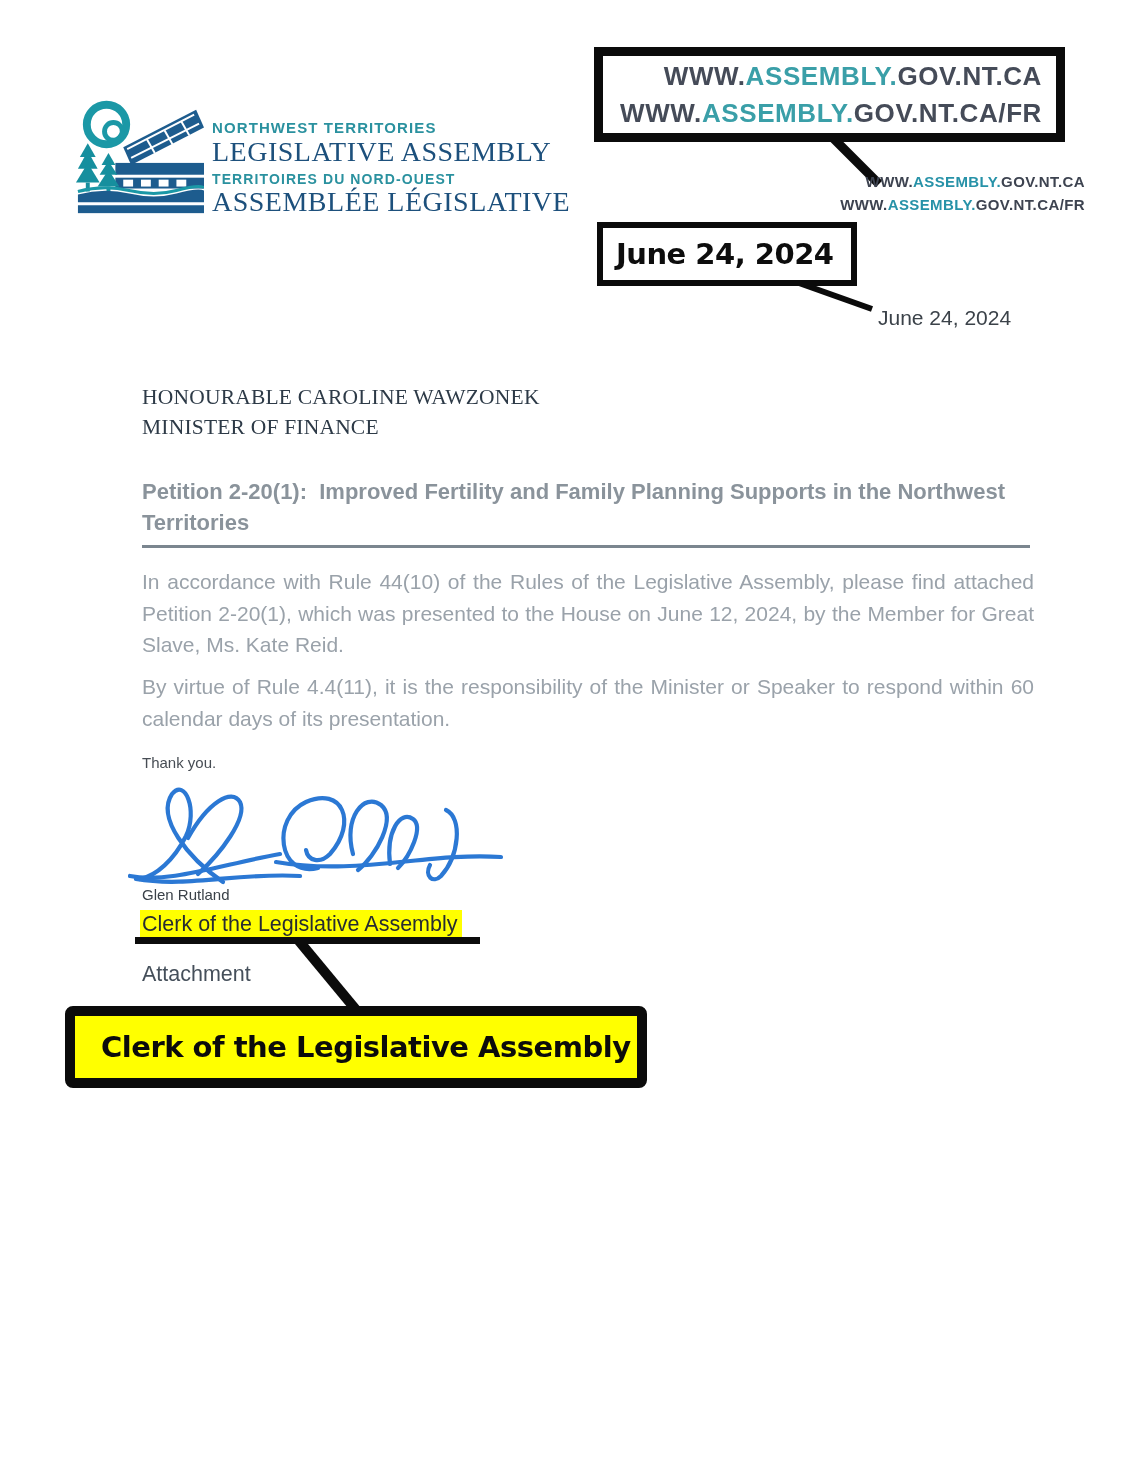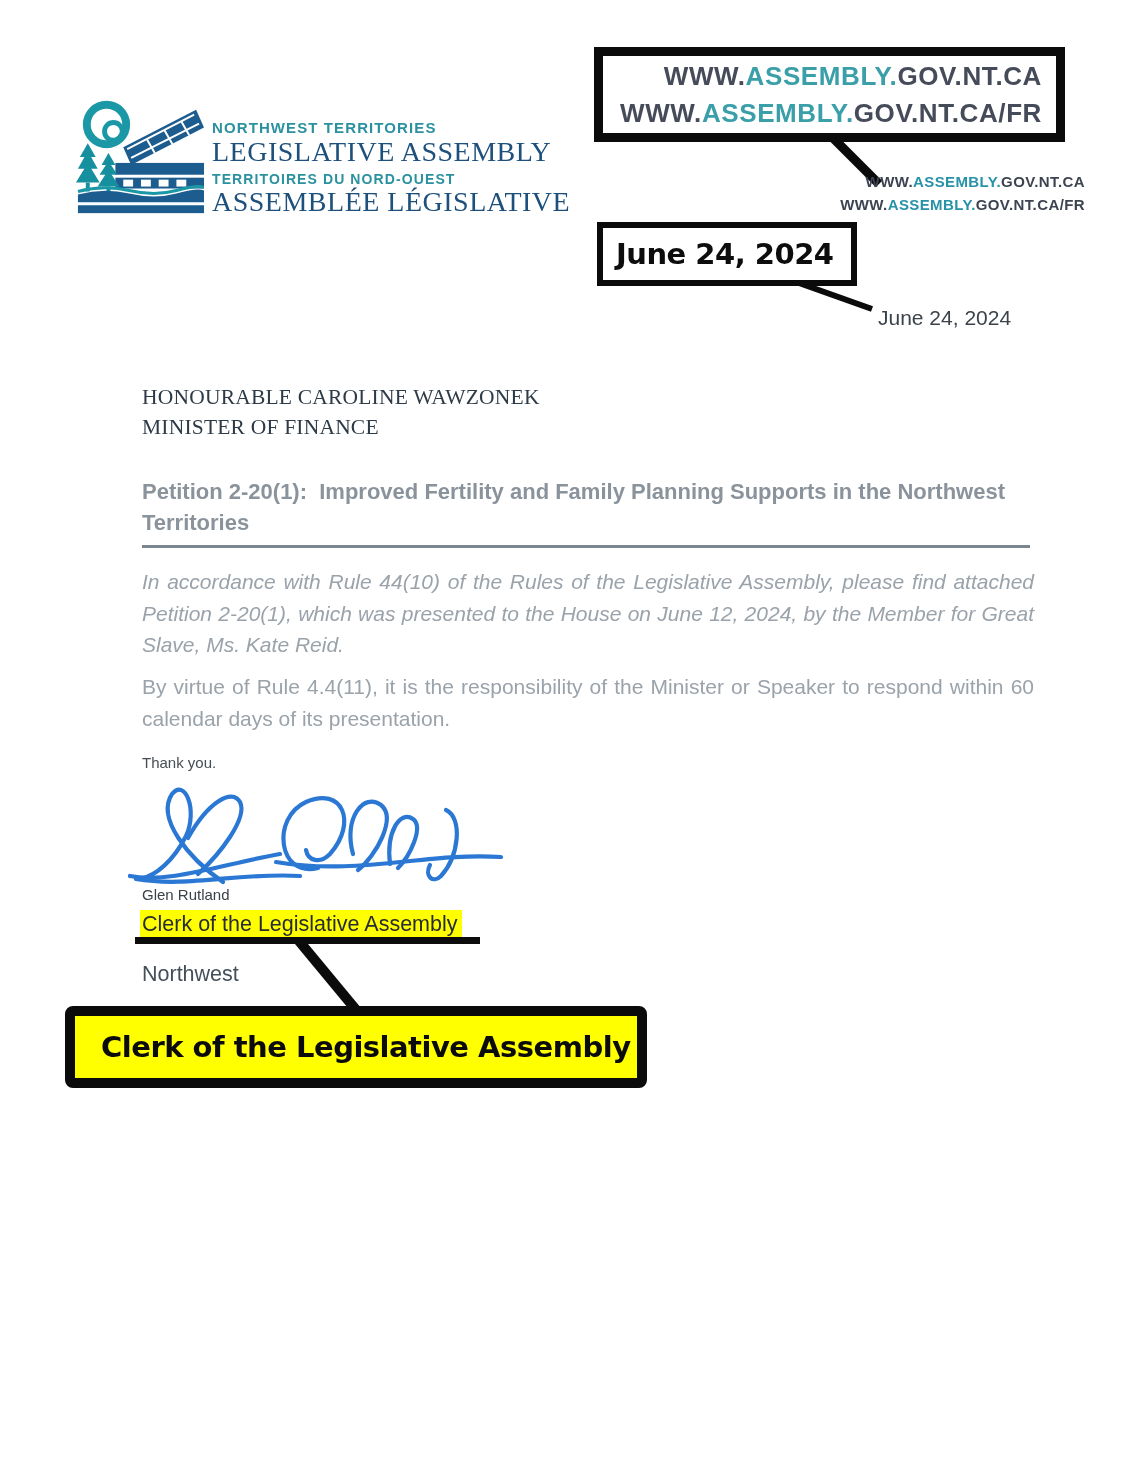--- a/index.html
+++ b/index.html
@@ -74,21 +74,21 @@
     font-size:22px;color:#8a939b;line-height:31px;
     white-space:pre-wrap;
   }
   .subject-rule{left:142px;top:545px;width:888px;height:3px;background:#7b868f;}
 
   .body-para{
     left:142px;width:892px;
     font-size:21px;color:#9aa2aa;line-height:31.5px;
     text-align:justify;
   }
-  .para1{top:566px;font-style:italic;}
+  .para1{top:566px;}
   .para2{top:671px;}
 
   .closing{left:142px;top:754px;font-size:15px;color:#474d54;}
 
   .signature{left:128px;top:782px;width:376px;height:112px;}
 
   .signer-name{left:142px;top:886px;font-size:15px;color:#3a4148;}
 
   .signer-title{
     left:140px;top:910px;
@@ -184,19 +184,19 @@
     <path d="M8,97 C60,106 112,90 172,94"></path>
     <path d="M148,80 C230,94 300,70 373,75"></path>
     <path d="M318,28 C335,36 331,74 313,94 C305,102 296,94 302,83"></path>
   </svg>
 
   <div class="abs signer-name">Glen Rutland</div>
 
   <span class="abs signer-title">Clerk of the Legislative Assembly</span>
   <div class="abs title-underline"></div>
 
-  <div class="abs attachment">Northwest</div>
+  <div class="abs attachment">Attachment</div>
 
   <div class="abs clerk-box">
     <span>Clerk of the Legislative Assembly</span>
   </div>
 
 </div>
 
 </body></html>

